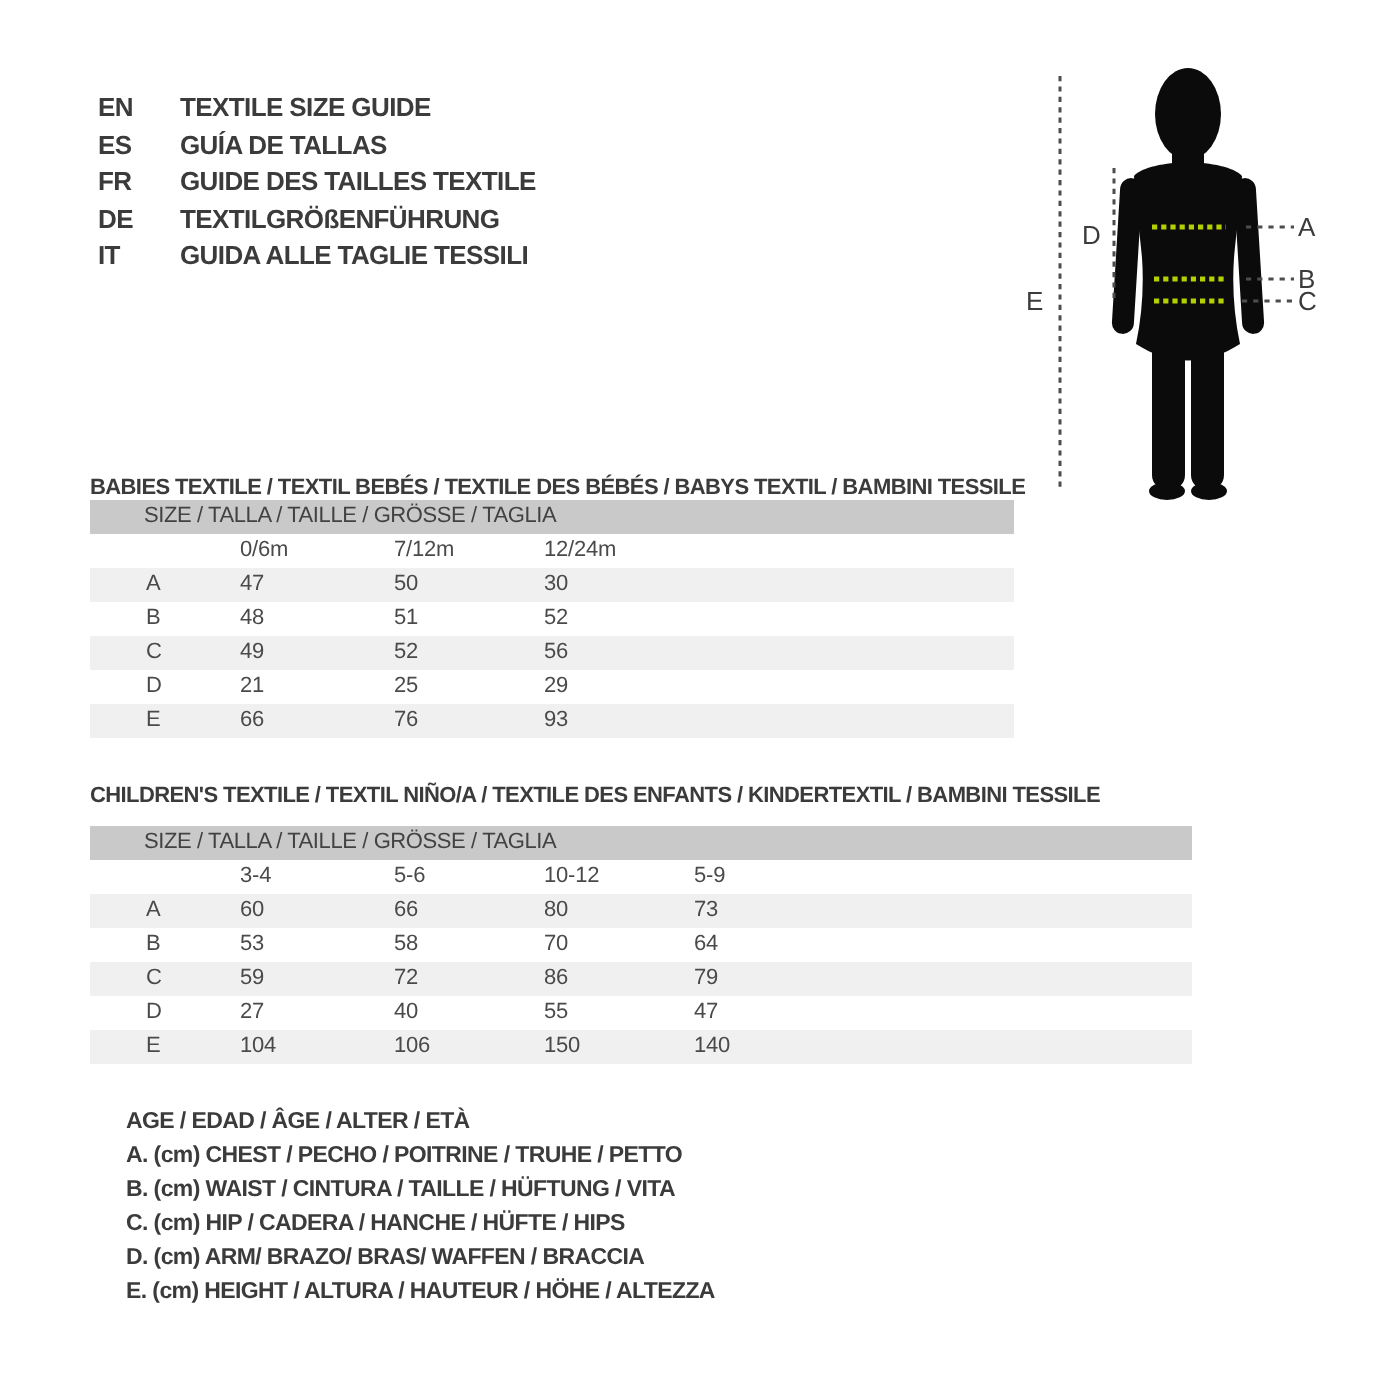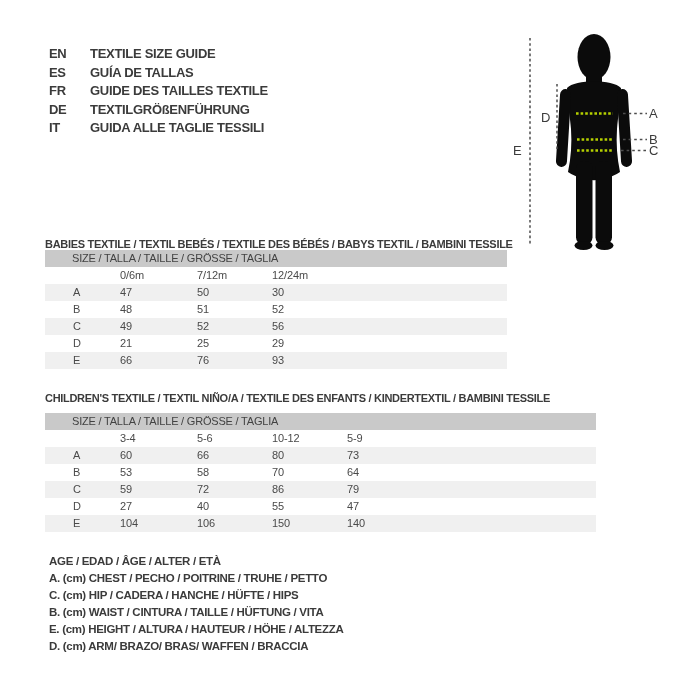--- a/index.html
+++ b/index.html
@@ -28,21 +28,21 @@
   .trow{display:grid;height:17px;line-height:17px;padding-left:23px;}
   .table-babies .trow{grid-template-columns:50px 77px 75px 1fr;}
   .table-children .trow{grid-template-columns:50px 77px 75px 75px 1fr;}
   .trow.thead{background:var(--table-header-bg,#c9c9c9);}
   .trow.zebra{background:var(--row-alt-bg,#f0f0f0);}
   .tcell{padding-left:2px;color:#4a4a4a;overflow:hidden;white-space:nowrap;}
   .tcell.span-all{grid-column:1/-1;padding-left:4px;color:#424242;letter-spacing:-0.2px;}
   .tcell.rowlabel{padding-left:5px;}
 
   
-  .legend{position:absolute;left:49px;top:553px;font-weight:700;font-size:11.5px;line-height:17px;letter-spacing:-0.3px;}
+  .legend{position:absolute;left:63px;top:553px;font-weight:700;font-size:11.5px;line-height:17px;letter-spacing:-0.3px;}
   .legend div{white-space:nowrap;}
 </style>
 </head>
 <body>
 
 <div class="page">
 
   <div class="lang-header">
     <div class="lang-row">
       <span class="lang-code">EN</span>
@@ -189,19 +189,19 @@
         <div class="tcell">104</div>
         <div class="tcell">106</div>
         <div class="tcell">150</div>
         <div class="tcell">140</div>
       </div>
     </div>
 
   <div class="legend">
     <div>AGE / EDAD / ÂGE / ALTER / ETÀ</div>
     <div>A. (cm) CHEST / PECHO / POITRINE / TRUHE / PETTO</div>
+    <div>B. (cm) WAIST / CINTURA / TAILLE / HÜFTUNG / VITA</div>
     <div>C. (cm) HIP / CADERA / HANCHE / HÜFTE / HIPS</div>
-    <div>B. (cm) WAIST / CINTURA / TAILLE / HÜFTUNG / VITA</div>
+    <div>D. (cm) ARM/ BRAZO/ BRAS/ WAFFEN / BRACCIA</div>
     <div>E. (cm) HEIGHT / ALTURA / HAUTEUR / HÖHE / ALTEZZA</div>
-    <div>D. (cm) ARM/ BRAZO/ BRAS/ WAFFEN / BRACCIA</div>
   </div>
 
 </div>
 
 </body></html>

